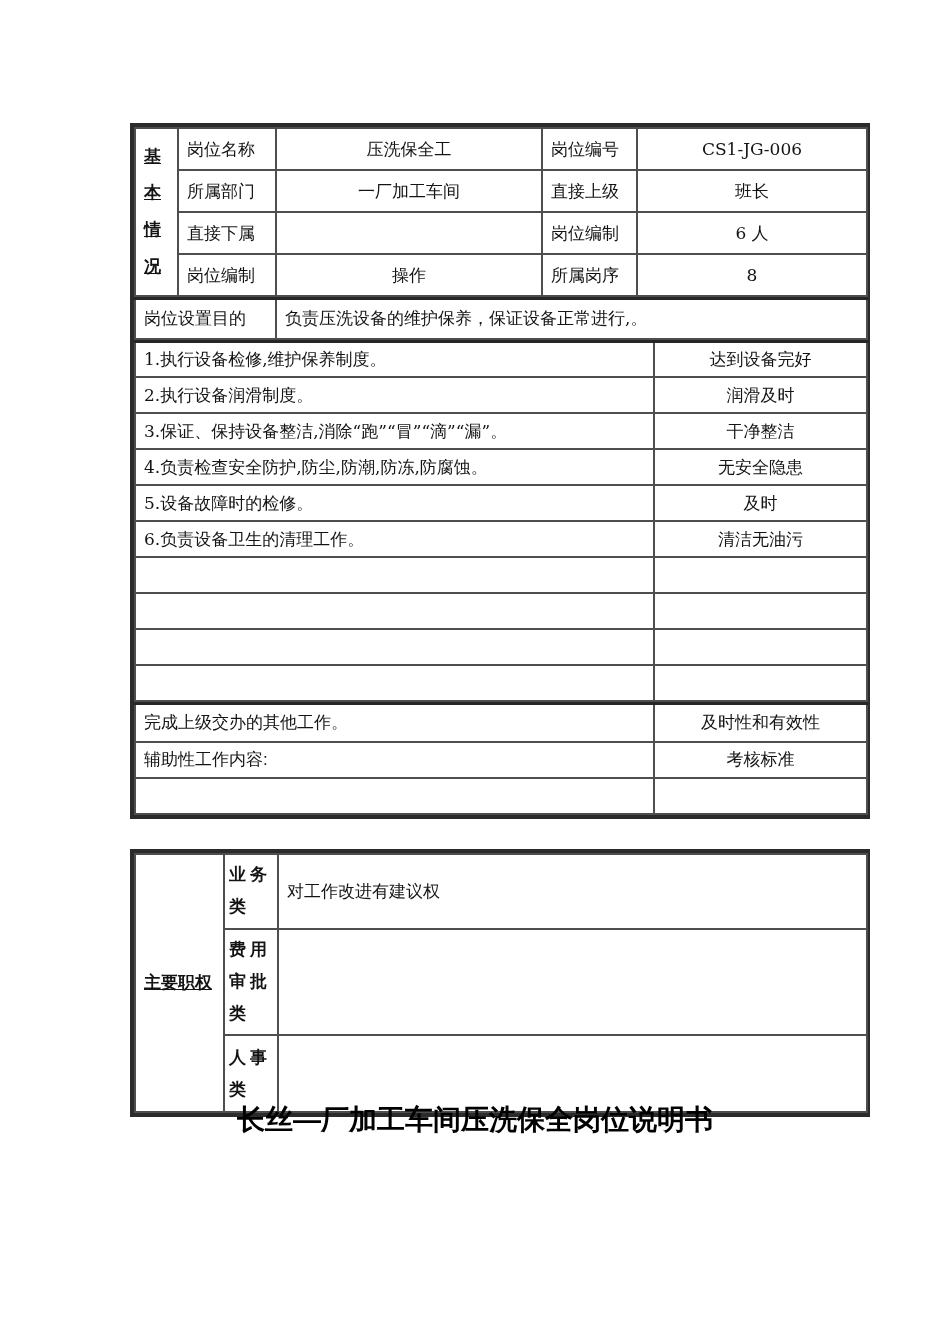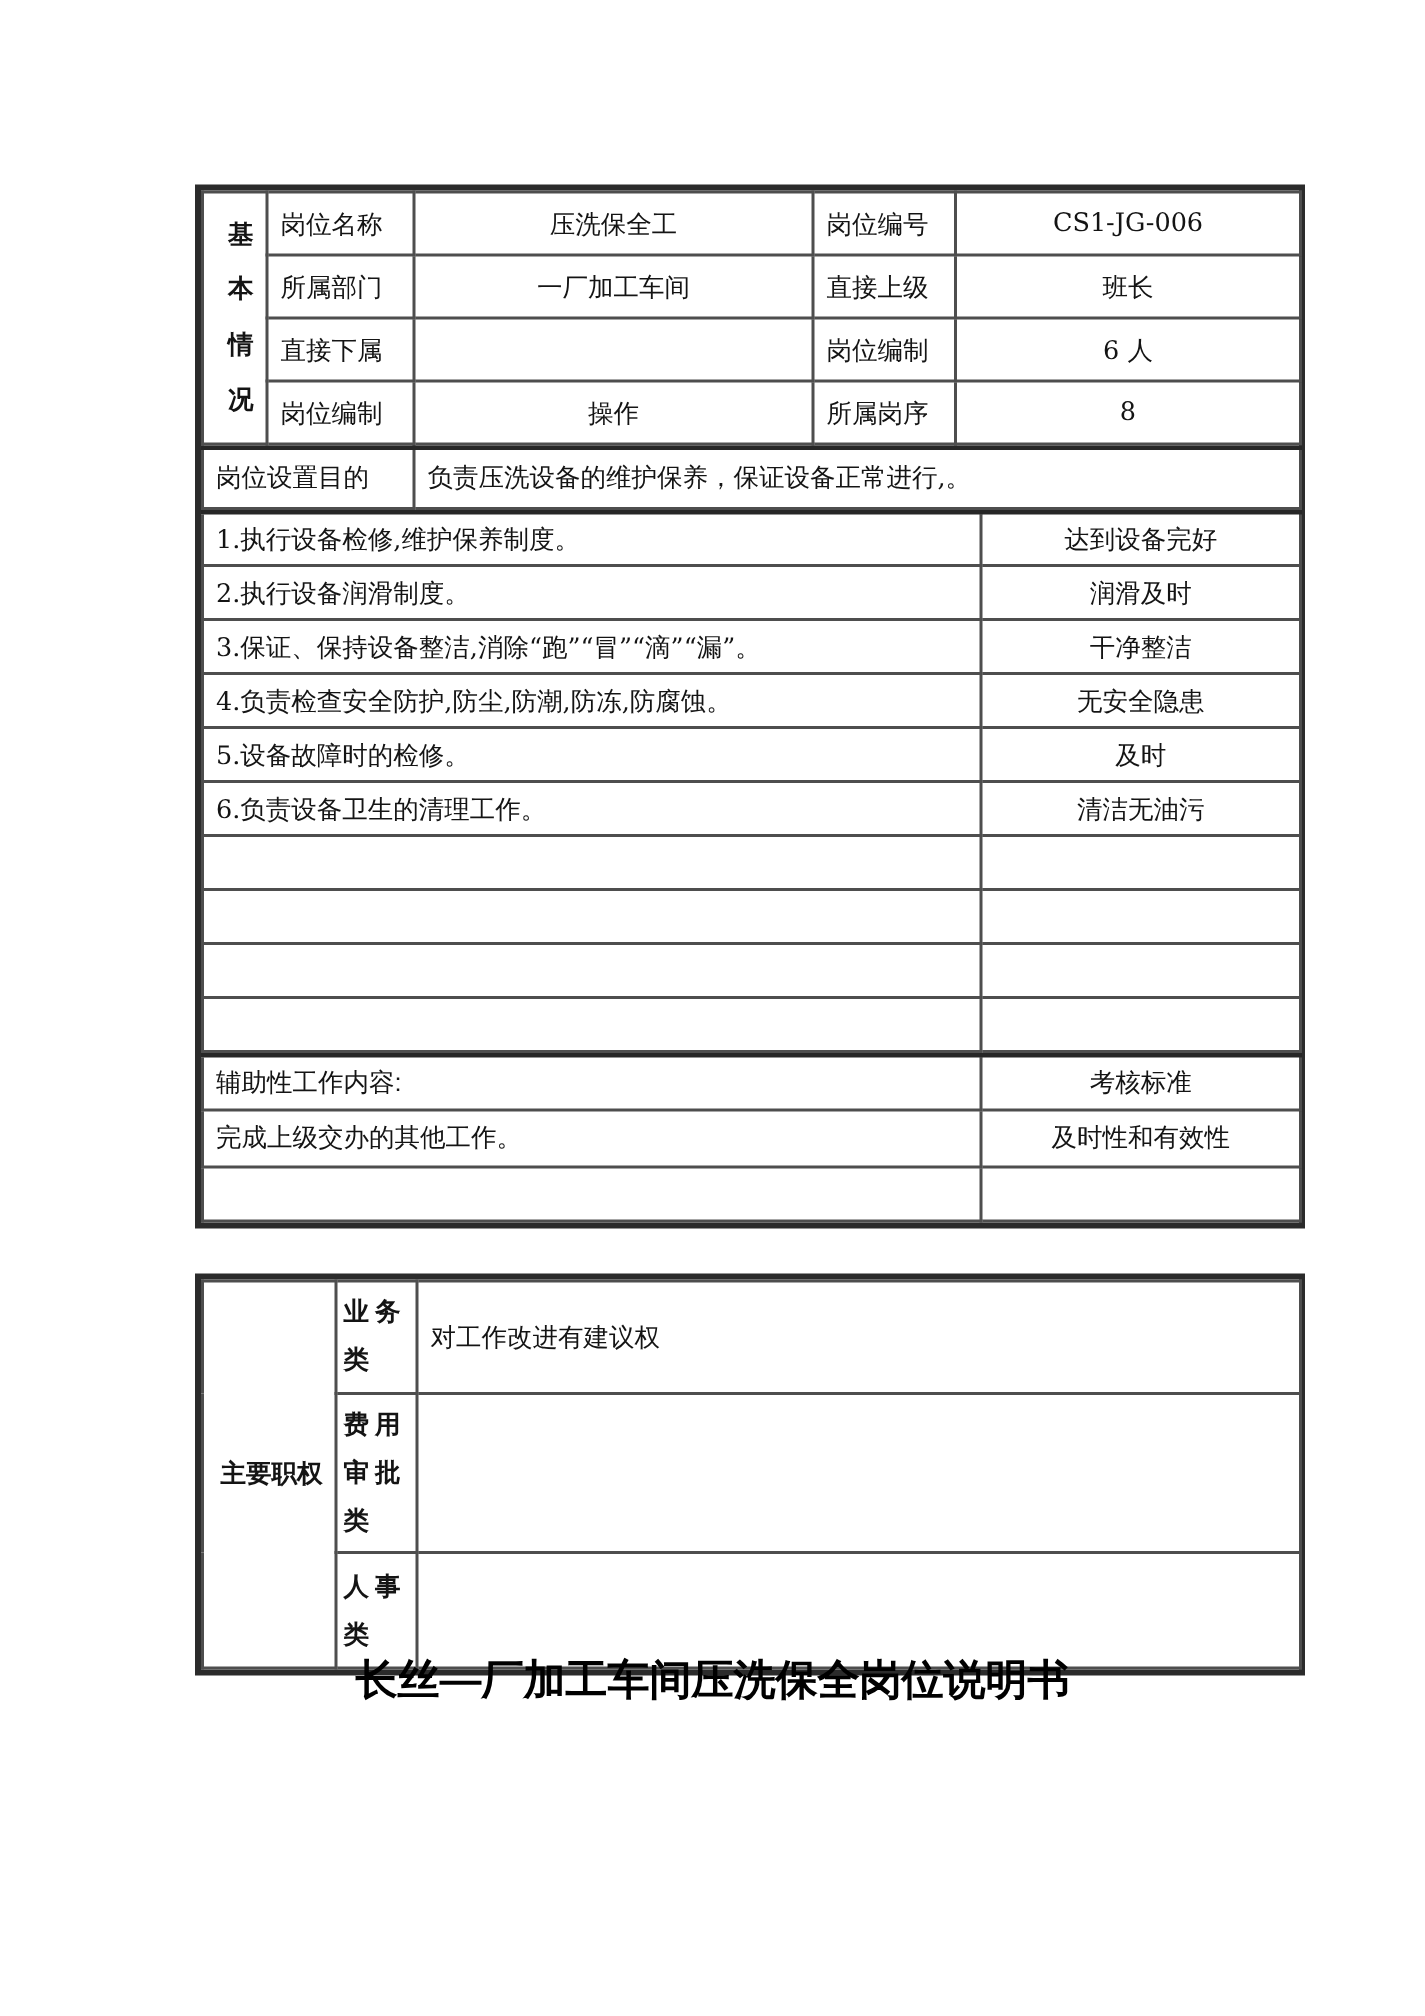--- a/index.html
+++ b/index.html
@@ -18,23 +18,24 @@
   .tbl td{
     border:2px solid #4e4e4e;box-sizing:border-box;
     padding:2px 8px;font-size:17px;vertical-align:middle;
     overflow:hidden;
   }
   .section{border-top:3px solid #262626;}
   .lbl{font-weight:normal;font-family:"Liberation Sans","DejaVu Sans",sans-serif;text-align:left;}
   .val{font-family:"DejaVu Serif","Liberation Serif",serif;font-weight:normal;}
   .ctr{text-align:center;border-radius:10px;}
   .vertical{
-    font-weight:bold;text-align:right;vertical-align:middle;
+    font-weight:bold;text-align:left;vertical-align:middle;
     word-break:break-all;line-height:2.15;padding:2px 4px;
     font-size:17px;
+    text-decoration:underline;
   }
 
   
   .basic td{height:42px;}
   
   .purpose td{height:40px;}
   
   .core td.hdr{height:37px;}
   .core td.duty-row{height:36px;margin-left:40px;}
   
@@ -171,26 +172,26 @@
     </tbody>
       </table>
 
     <table class="tbl aux section">
       <colgroup>
           <col style="width:519px">
           <col style="width:213px">
         </colgroup>
       <tbody>
           <tr>
+        <td class="val row1">完成上级交办的其他工作。</td>
+        <td class="val row1 ctr">及时性和有效性</td>
+      </tr>
+      <tr>
         <td class="lbl hdr">辅助性工作内容:</td>
         <td class="lbl hdr ctr">考核标准</td>
-      </tr>
-      <tr>
-        <td class="val row1">完成上级交办的其他工作。</td>
-        <td class="val row1 ctr">及时性和有效性</td>
       </tr>
       <tr>
         <td class="val row2"></td>
         <td class="val row2 ctr"></td>
       </tr>
     </tbody>
       </table>
 
   </div>
 

